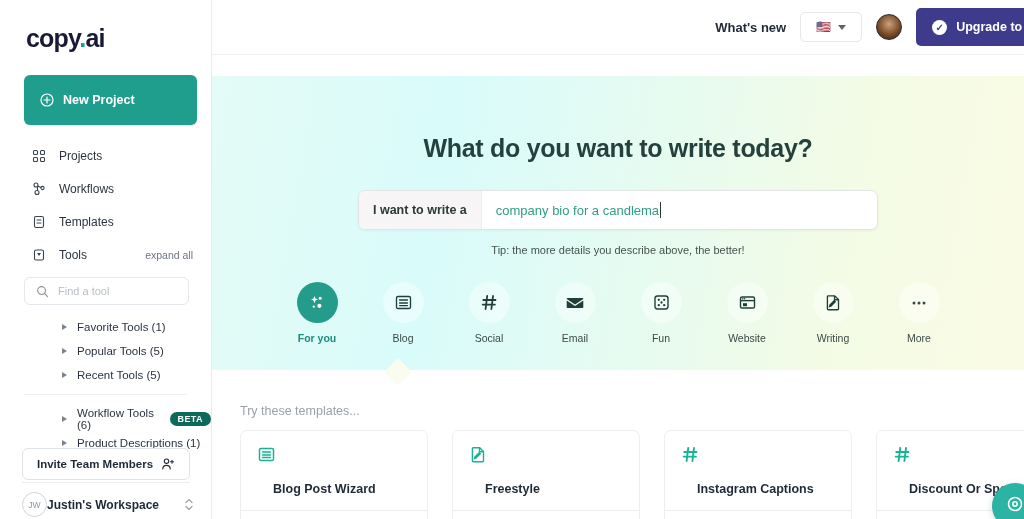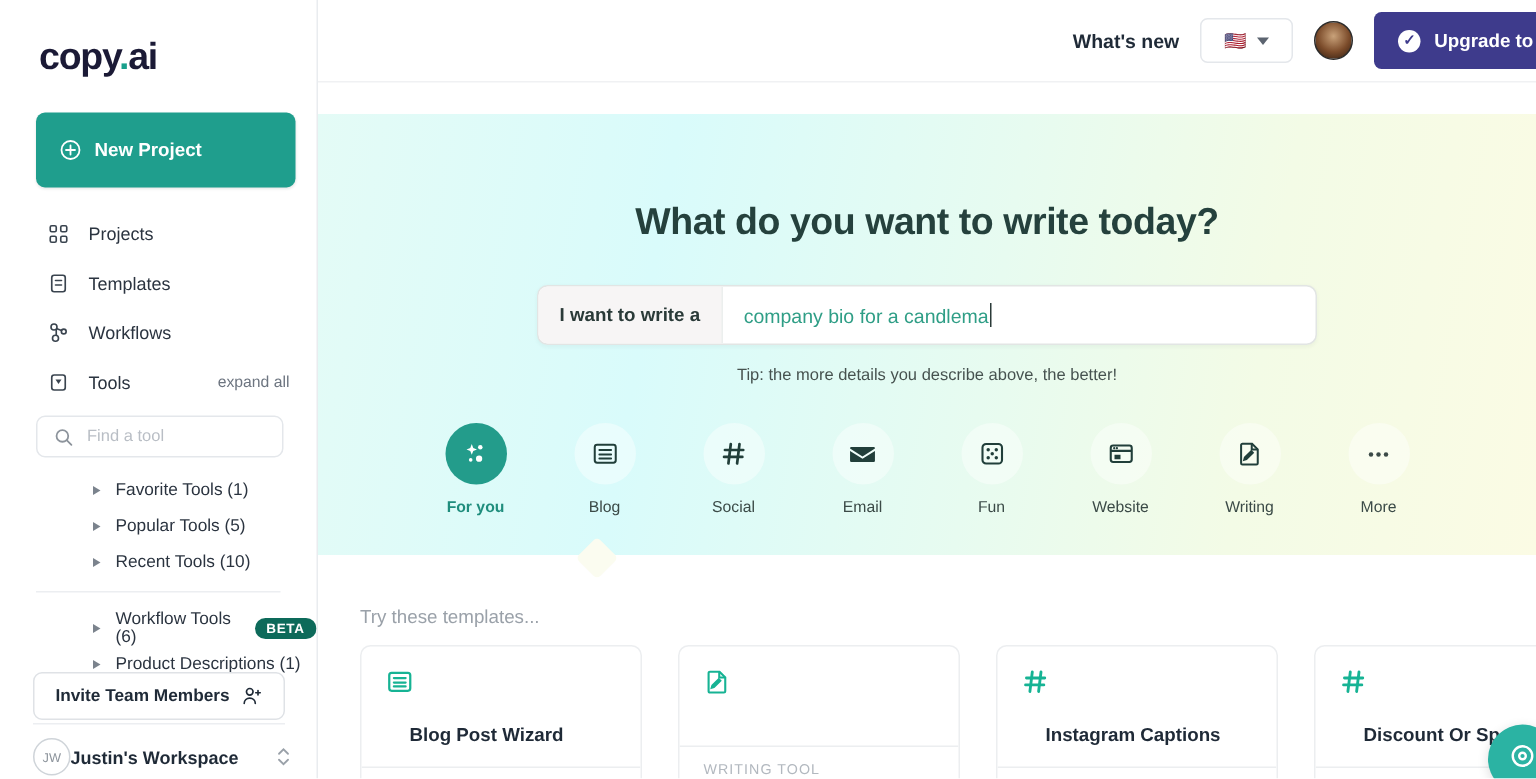--- a/index.html
+++ b/index.html
@@ -230,37 +230,37 @@
               <rect x="1.5" y="8.5" width="4" height="4" rx="1"></rect>
               <rect x="8.5" y="8.5" width="4" height="4" rx="1"></rect>
             </svg>
         </span>
         <span class="lbl">Projects</span>
       </div>
 
       <div class="nav-item">
         <span class="icon">
           <svg width="14" height="14" viewBox="0 0 14 14" fill="none" stroke="#3a444f" stroke-width="1.1">
-              <rect x="2.5" y="1.5" width="9" height="11" rx="1.6"></rect>
-              <path d="M5 5h4M5 8h4" stroke-linecap="round"></path>
-            </svg>
-        </span>
-        <span class="lbl">Templates</span>
-      </div>
-
-      <div class="nav-item">
-        <span class="icon">
-          <svg width="14" height="14" viewBox="0 0 14 14" fill="none" stroke="#3a444f" stroke-width="1.1">
               <circle cx="4" cy="3" r="2"></circle>
               <circle cx="10.5" cy="6" r="1.6"></circle>
               <circle cx="5" cy="10.5" r="2"></circle>
               <path d="M6 4.2l3 1.2M5.5 5v3.5" stroke-linecap="round"></path>
             </svg>
         </span>
         <span class="lbl">Workflows</span>
+      </div>
+
+      <div class="nav-item">
+        <span class="icon">
+          <svg width="14" height="14" viewBox="0 0 14 14" fill="none" stroke="#3a444f" stroke-width="1.1">
+              <rect x="2.5" y="1.5" width="9" height="11" rx="1.6"></rect>
+              <path d="M5 5h4M5 8h4" stroke-linecap="round"></path>
+            </svg>
+        </span>
+        <span class="lbl">Templates</span>
       </div>
 
       <div class="nav-item">
         <span class="icon">
           <svg width="14" height="14" viewBox="0 0 14 14" fill="none" stroke="#3a444f" stroke-width="1.1">
               <rect x="2.5" y="2" width="9" height="10" rx="1.6"></rect>
               <path d="M5 5h4l-2 3z" fill="#3a444f" stroke="none"></path>
             </svg>
         </span>
         <span class="lbl">Tools</span>
@@ -282,21 +282,21 @@
       <div class="group-row">
         <span class="caret"></span>
         <span>Favorite Tools (1)</span>
       </div>
       <div class="group-row">
         <span class="caret"></span>
         <span>Popular Tools (5)</span>
       </div>
       <div class="group-row">
         <span class="caret"></span>
-        <span>Recent Tools (10)</span>
+        <span>Recent Tools (5)</span>
       </div>
     </div>
 
     <div class="divider"></div>
 
     <div class="group-list" style="margin-top:14px">
       <div class="group-row">
         <span class="caret"></span>
         <span>Workflow Tools (6)</span>
         <span class="beta">BETA</span>
@@ -476,20 +476,21 @@
 
       <div class="tpl-card">
         <div class="tpl-top">
           <span class="tpl-icon">
             <svg width="19" height="19" viewBox="0 0 19 19" fill="none" stroke="#16b394" stroke-width="1.4">
                 <path d="M4.3 2.8h6.4l3.8 3.8v9.2a.9.9 0 01-.9.9H4.3a.9.9 0 01-.9-.9V3.7a.9.9 0 01.9-.9z"></path>
                 <path d="M10.5 2.9v3.8h3.8"></path>
                 <path d="M11.2 8.8l-4.3 4.3-1.4.4.4-1.4 4.3-4.3z" fill="#16b394"></path>
               </svg>
           </span>
+          <div class="tpl-name">Freestyle</div>
         </div>
         <div class="tpl-foot">WRITING TOOL</div>
       </div>
 
       <div class="tpl-card">
         <div class="tpl-top">
           <span class="tpl-icon">
             <svg width="19" height="19" viewBox="0 0 19 19" fill="none" stroke="#16b394" stroke-width="1.9" stroke-linecap="round">
                 <path d="M7.2 3l-1.6 13M13 3l-1.6 13M3.3 7h12.2M2.7 11.6h12.2"></path>
               </svg>

